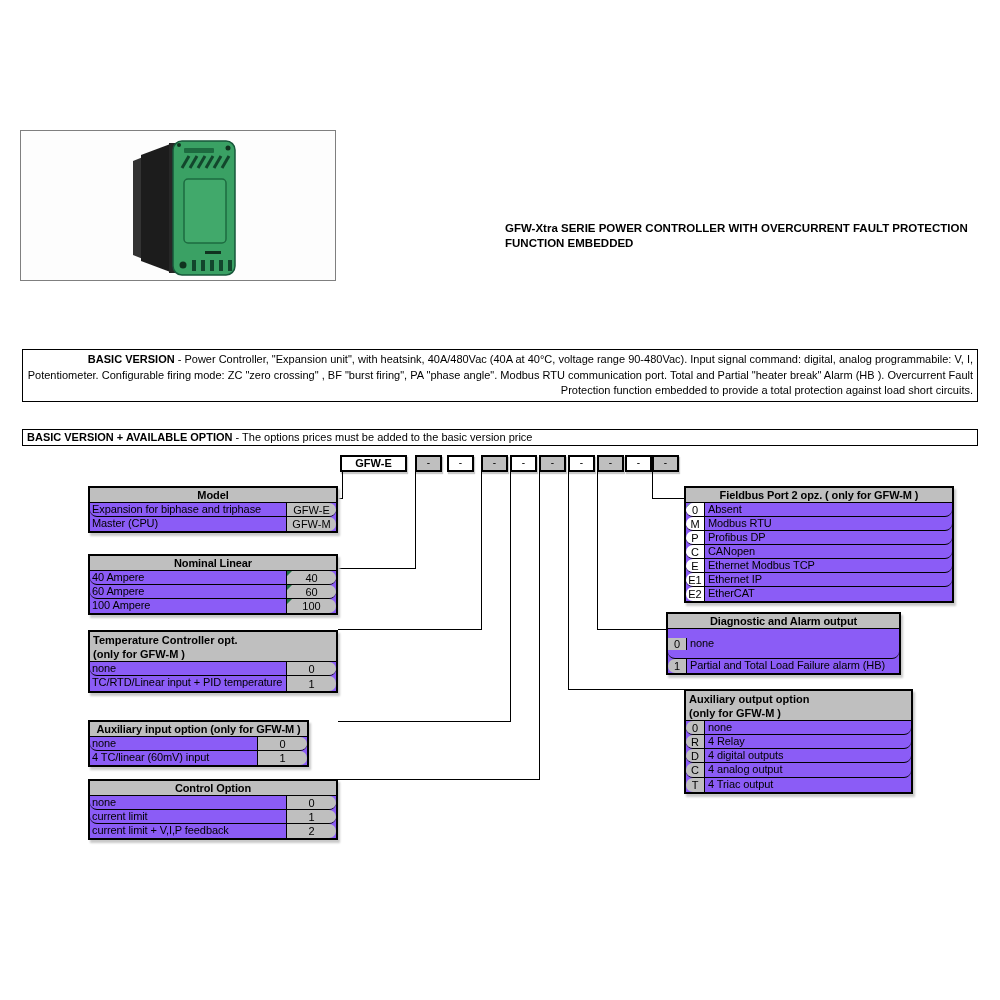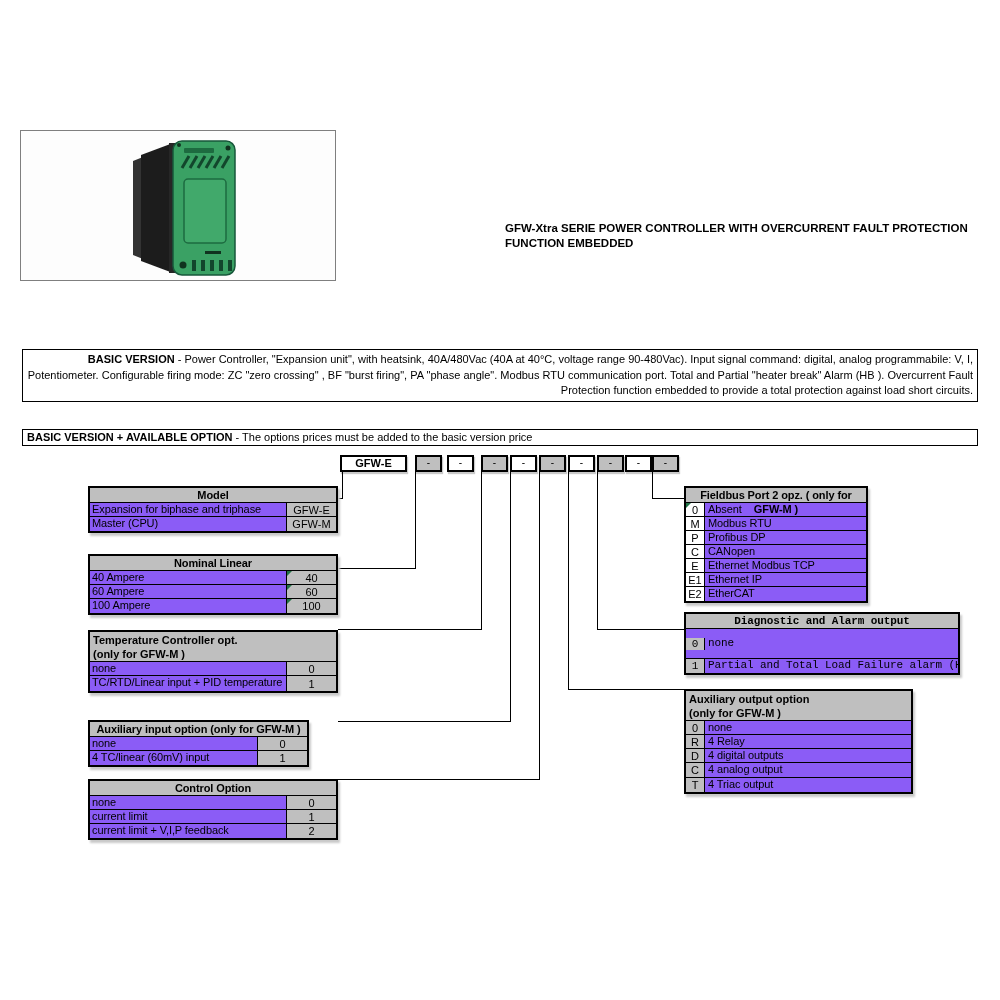--- a/index.html
+++ b/index.html
@@ -34,21 +34,21 @@
   
   .ln { position:absolute; background:#000; }
 
   
   .tbl { position:absolute; background:#8b5cf6; border:2px solid #000;
          box-shadow:2px 3px 2px #c9c9c9; font-size:11px; }
   .hd  { background:#bfbfbf; font-weight:bold; text-align:center; height:15px;
          line-height:14px; border-bottom:1px solid #000; letter-spacing:-0.1px; }
   .hd2 { background:#bfbfbf; font-weight:bold; text-align:left; height:30px;
          line-height:14px; padding:1px 16px 0 3px; border-bottom:1px solid #000; }
-  .row { display:flex; height:14px; border-bottom:1px solid #000; overflow:hidden; }
+  .row { display:flex; height:14px; border-bottom:1px solid #000; overflow:hidden;border-radius:7px; }
   .row:last-child { border-bottom:none; }
   .row.h28 { height:28px; }
   .row.h30 { height:30px; }
   .row.h15 { height:15px; }
   .lbl { flex:1; padding-left:2px; line-height:13px; overflow:hidden;
          white-space:nowrap; letter-spacing:-0.1px; }
   .wrap2 { white-space:pre-line; line-height:12.5px; }
   .codeL { width:50px; border-left:1px solid #000; background:#bfbfbf; position:relative;
            display:flex; align-items:center; justify-content:center; }
   .codeR { width:19px; border-right:1px solid #000; background:#fff; position:relative;
@@ -200,21 +200,21 @@
     <div class="row">
       <div class="lbl">current limit</div>
       <div class="codeL">1</div>
     </div>
     <div class="row">
       <div class="lbl">current limit +  V,I,P feedback</div>
       <div class="codeL">2</div>
     </div>
   </div>
 
-  <div class="tbl rt" style="left:684px;top:486px;width:184px;">
+  <div class="tbl rt" style="left:684px;top:486px;width:270px;">
     <div class="hd">Fieldbus Port 2 opz. ( only for GFW-M )</div>
     <div class="row">
       <div class="codeR">
           <i class="mk"></i>
           <span>0</span>
         </div>
       <div class="lbl">Absent</div>
     </div>
     <div class="row">
       <div class="codeR">M</div>
@@ -235,21 +235,21 @@
     <div class="row">
       <div class="codeR">E1</div>
       <div class="lbl">Ethernet IP</div>
     </div>
     <div class="row">
       <div class="codeR">E2</div>
       <div class="lbl">EtherCAT</div>
     </div>
   </div>
 
-  <div class="tbl rt" style="left:684px;top:612px;width:276px;font-family:Liberation Mono, monospace;">
+  <div class="tbl rt" style="left:666px;top:612px;width:235px;">
     <div class="hd">Diagnostic and Alarm output</div>
     <div class="row h30 vcent">
       <div class="codeR g">0</div>
       <div class="lbl">none</div>
     </div>
     <div class="row">
       <div class="codeR g">1</div>
       <div class="lbl">Partial and Total Load Failure alarm (HB)</div>
     </div>
   </div>

